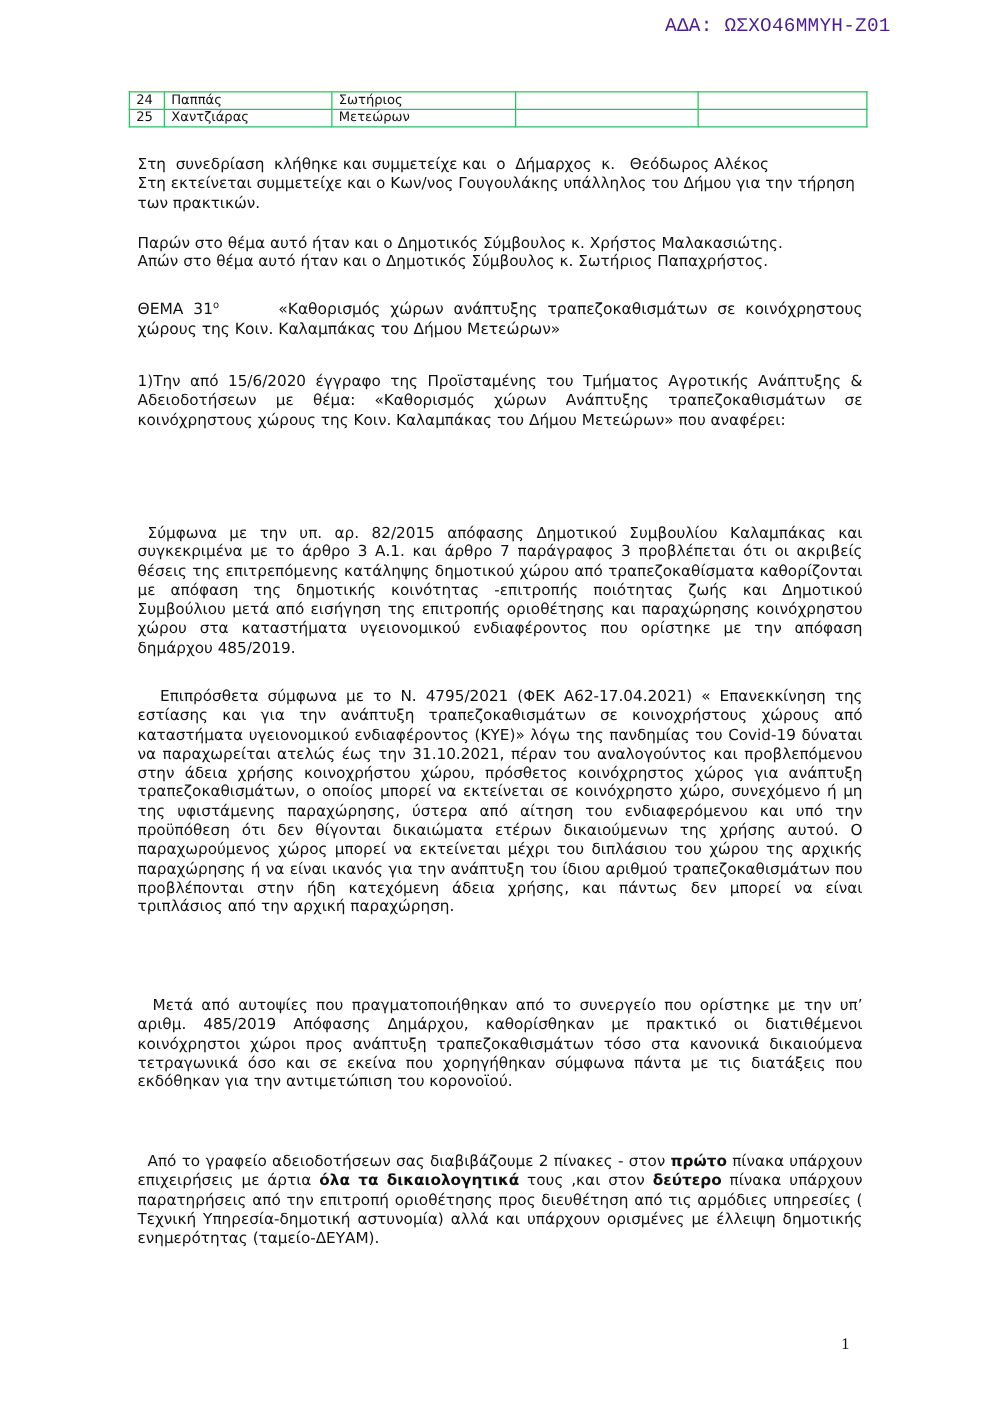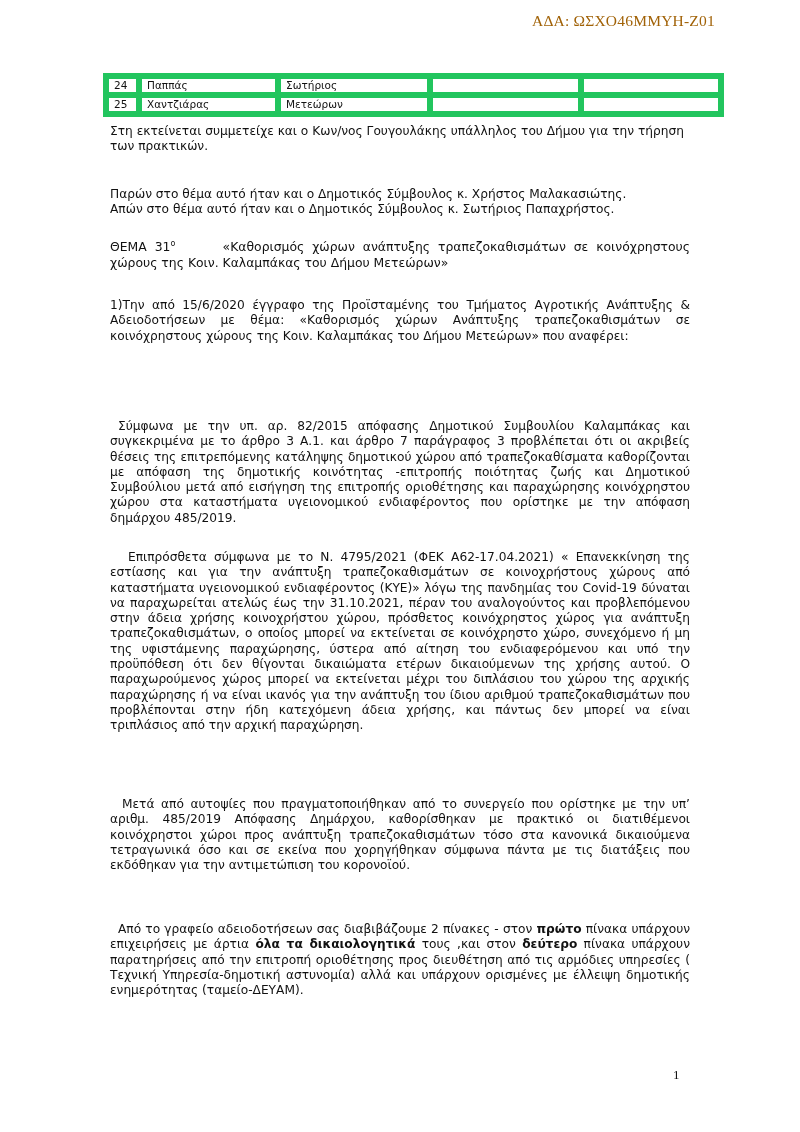--- a/index.html
+++ b/index.html
@@ -1,22 +1,22 @@
 <!DOCTYPE html>
 <html><head>
 <meta charset="utf-8">
 <style>
   html, body { margin: 0; padding: 0; background: #ffffff; }
   body { width: 800px; height: 1132px; position: relative; overflow: hidden;
          font-family: "DejaVu Sans", sans-serif; color: #111; }
-  .ada { position: absolute; top: 12px; left: 532px; font-family: Liberation Serif, serif;
-         font-size: 15.5px; color: #a16207; letter-spacing: 0.2px; }
+  .ada { position: absolute; top: 12px; left: 532px; font-family: Liberation Mono, monospace;
+         font-size: 15.5px; color: #4c1d95; letter-spacing: 0.2px; }
   table.members { position: absolute; top: 73px; left: 103px; border-collapse: collapse;
                   font-family: "DejaVu Sans", sans-serif; font-size: 10.5px; }
-  table.members td { border: 6px solid #22c55e; height: 13px; padding: 0 0 0 5px; line-height: 13px; vertical-align: middle; }
+  table.members td { border: 1px solid #22c55e; height: 13px; padding: 0 0 0 5px; line-height: 13px; vertical-align: middle; }
   td.c0 { width: 22px; } td.c1 { width: 128px; } td.c2 { width: 141px; } td.c3 { width: 140px; } td.c4 { width: 129px; }
   .body { position: absolute; left: 110px; width: 580px; font-size: 12.2px; line-height: 15.3px; }
   .just { text-align: justify; text-align-last: left; }
   .indent { text-indent: 8px; }
   .title { font-weight: normal; font-size: 12.4px; line-height: 15.5px; text-align: justify; }
   .title sup { font-size: 8px; }
   p { margin: 0; }
   .pnum { position: absolute; top: 1067px; left: 673px; font-family: "Liberation Serif", serif; font-size: 13px; }
   b { font-weight: bold; }
 </style>
@@ -38,20 +38,21 @@
     <td class="c0">25</td>
     <td class="c1">Χαντζιάρας</td>
     <td class="c2">Μετεώρων</td>
     <td class="c3"></td>
     <td class="c4"></td>
   </tr>
 </tbody>
   </table>
 
 <div class="body" style="top:124px;">
+  <p style="white-space:pre;">Στη  συνεδρίαση  κλήθηκε και συμμετείχε και  ο  Δήμαρχος  κ.   Θεόδωρος Αλέκος</p>
   <p>Στη εκτείνεται συμμετείχε και ο Κων/νος Γουγουλάκης υπάλληλος του Δήμου για την τήρηση των πρακτικών.</p>
 </div>
 
 <div class="body" style="top:187px;">
   <p>Παρών στο θέμα αυτό ήταν και ο Δημοτικός Σύμβουλος κ. Χρήστος Μαλακασιώτης.</p>
   <p>Απών στο θέμα αυτό ήταν και ο Δημοτικός Σύμβουλος κ. Σωτήριος Παπαχρήστος.</p>
 </div>
 
 <div class="body title" style="top:236px;">
   <span>ΘΕΜΑ 31</span><sup>ο</sup>&nbsp;&nbsp;&nbsp;&nbsp;&nbsp;&nbsp;<span>«Καθορισμός χώρων ανάπτυξης τραπεζοκαθισμάτων σε κοινόχρηστους χώρους της Κοιν. Καλαμπάκας του Δήμου Μετεώρων»</span>

